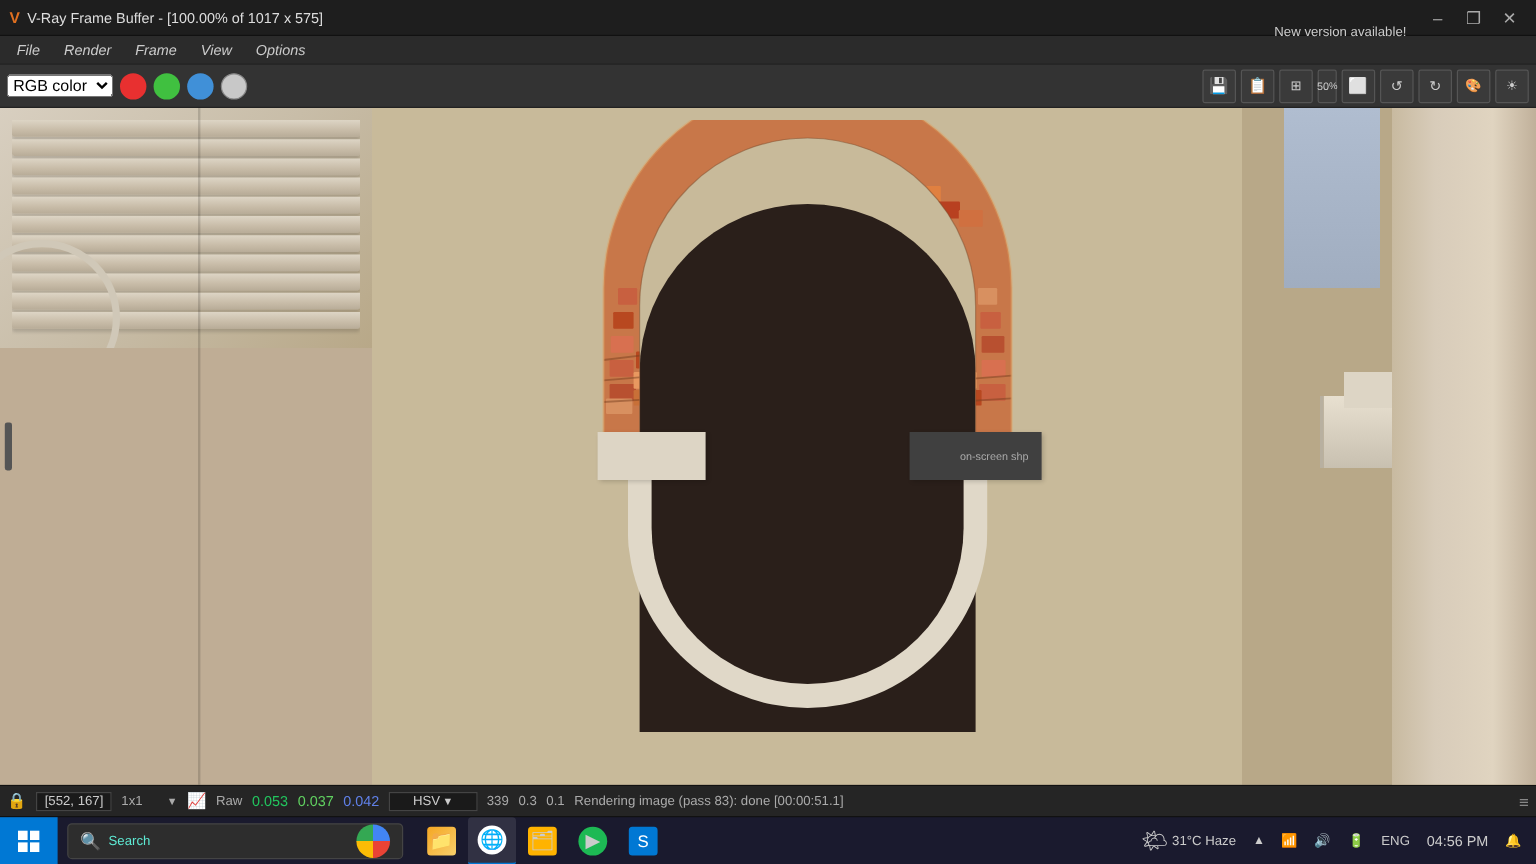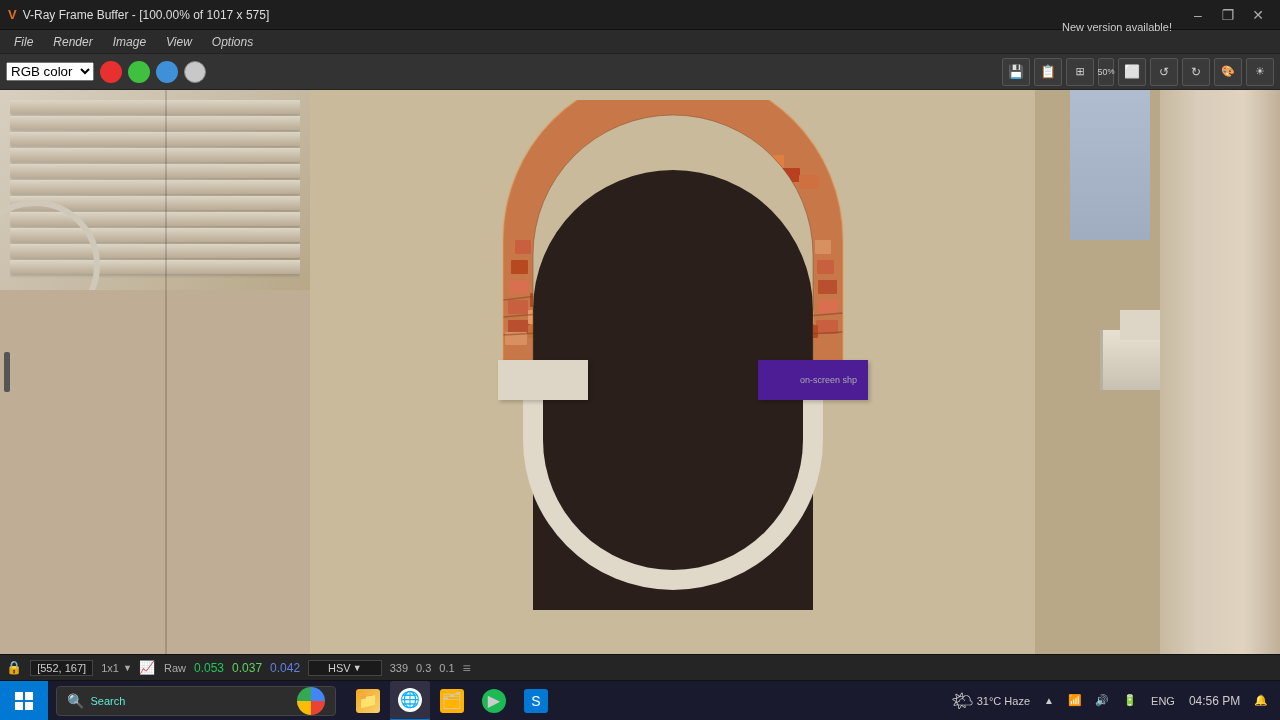--- a/index.html
+++ b/index.html
@@ -245,21 +245,21 @@
       height: 40px;
       background: #ddd5c5;
       box-shadow: 2px 2px 4px rgba(0,0,0,0.2);
     }
     .arch-sill-right {
       position: absolute;
       top: 270px;
       left: calc(50% + 85px);
       width: 110px;
       height: 40px;
-      background: #4c1d95;
+      background: #404040;
       box-shadow: 2px 2px 4px rgba(0,0,0,0.2);
       display: flex;
       align-items: center;
       justify-content: center;
       font-size: 10px;
       color: #888;
       padding-left: 32px;
     }
 
     
@@ -301,21 +301,21 @@
       background: #252525;
       display: flex;
       align-items: center;
       padding: 0 6px;
       gap: 8px;
       border-top: 1px solid #111;
     }
     .status-item {
       display: flex;
       align-items: center;
-      gap: 4px;
+      gap: 20px;
       font-size: 11px;
       color: #aaa;
     }
     .status-coords {
       background: #1a1a1a;
       border: 1px solid #444;
       padding: 1px 6px;
       font-size: 11px;
       color: #ccc;
     }
@@ -442,21 +442,21 @@
     <button class="title-btn">–</button>
     <button class="title-btn">❐</button>
     <button class="title-btn close">✕</button>
   </div>
 </div>
 
 <div id="menu-bar">
   <div id="menu-items">
     <span class="menu-item">File</span>
     <span class="menu-item">Render</span>
-    <span class="menu-item">Image</span>
+    <span class="menu-item">Frame</span>
     <span class="menu-item">View</span>
     <span class="menu-item">Options</span>
   </div>
 </div>
 
 <div id="toolbar">
   <select class="color-mode-select">
     <option>RGB color</option>
     <option>Alpha</option>
     <option>Luminance</option>
@@ -602,20 +602,21 @@
   <span class="val-r">0.053</span>
   <span class="val-g">0.037</span>
   <span class="val-b">0.042</span>
   <span class="status-mode">
     <span>HSV</span>
     <span style="font-size:9px;">▼</span>
   </span>
   <span class="status-item">339</span>
   <span class="status-item">0.3</span>
   <span class="status-item">0.1</span>
+  <span class="status-msg">Rendering image (pass 83): done [00:00:51.1]</span>
   <span class="status-right-icon">≡</span>
 </div>
 
 <div id="taskbar">
 
   <div id="taskbar-start">
     <svg viewBox="0 0 18 18" fill="white">
       <rect x="0" y="0" width="8" height="8"></rect>
       <rect x="10" y="0" width="8" height="8"></rect>
       <rect x="0" y="10" width="8" height="8"></rect>

